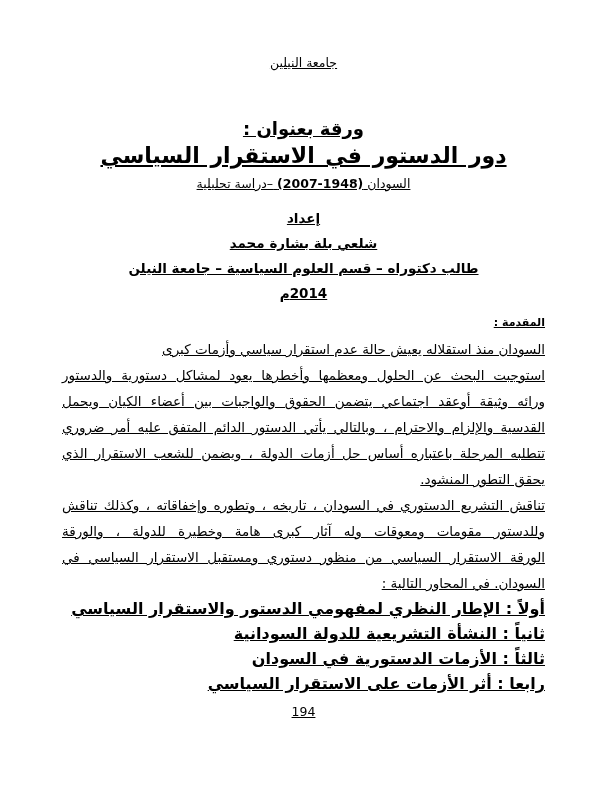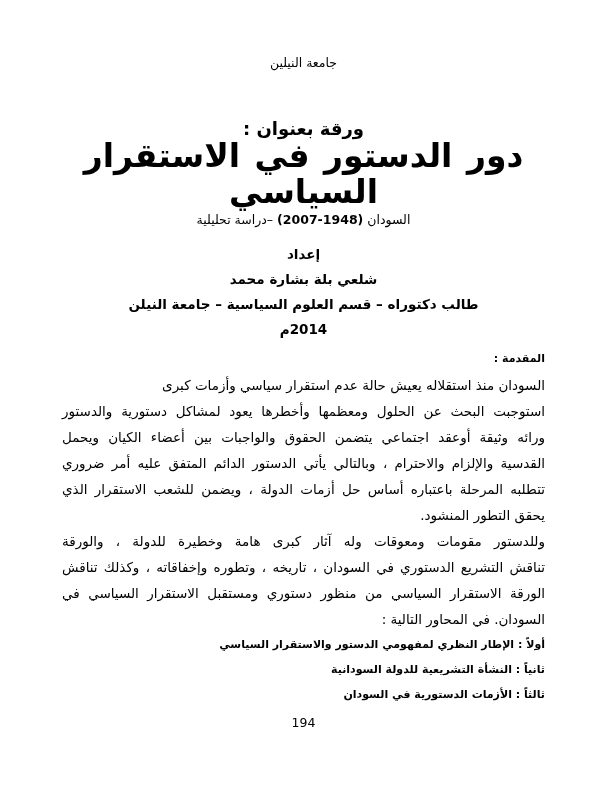--- a/index.html
+++ b/index.html
@@ -13,36 +13,37 @@
     font-family: "DejaVu Sans", sans-serif;
     color: #000000;
     overflow: hidden;
   }
   .page {
     direction: rtl;
     box-sizing: border-box;
     width: 605px;
     height: 785px;
     padding: 55px 60px 0 62px;
+    text-decoration: underline;
   }
   .university {
     text-align: center;
     font-size: 12.5px;
     line-height: 15px;
   }
   .paper-label {
     margin-top: 50px;
     text-align: center;
     font-weight: bold;
     font-size: 18px;
     line-height: 18px;
   }
   .main-title {
     text-align: center;
-    font-size: 33px;
+    font-size: 22px;
     line-height: 36px;
     font-weight: 600;
     word-spacing: 3px;
   }
   .subtitle {
     text-align: center;
     font-size: 12.5px;
     line-height: 19px;
   }
   .subtitle .years {
@@ -69,21 +70,21 @@
   }
   .para-line.just {
     text-align: justify;
     text-align-last: justify;
   }
   .para-line.short {
     text-align: right;
   }
   .section-line {
     font-weight: bold;
-    font-size: 11px;
+    font-size: 16px;
     line-height: 25px;
     text-align: right;
   }
   .page-number {
     margin-top: 8px;
     text-align: center;
     font-size: 12.5px;
     line-height: 16px;
     direction: ltr;
   }
@@ -114,27 +115,28 @@
 
   <div class="intro-heading">المقدمة :</div>
 
   <div id="intro-lines">
       <div class="para-line short">السودان منذ استقلاله يعيش حالة عدم استقرار سياسي وأزمات كبرى</div>
       <div class="para-line just">استوجبت البحث عن الحلول ومعظمها وأخطرها يعود لمشاكل دستورية والدستور</div>
       <div class="para-line just">ورائه وثيقة أوعقد اجتماعي يتضمن الحقوق والواجبات بين أعضاء الكيان ويحمل</div>
       <div class="para-line just">القدسية والإلزام والاحترام ، وبالتالي يأتي الدستور الدائم المتفق عليه أمر ضروري</div>
       <div class="para-line just">تتطلبه المرحلة باعتباره أساس حل أزمات الدولة ، ويضمن للشعب الاستقرار الذي</div>
       <div class="para-line short">يحقق التطور المنشود.</div>
+      <div class="para-line just">تناقش التشريع الدستوري في السودان ، تاريخه ، وتطوره وإخفاقاته ، وكذلك تناقش</div>
       <div class="para-line just">وللدستور مقومات ومعوقات وله آثار كبرى هامة وخطيرة للدولة ، والورقة</div>
-      <div class="para-line just">تناقش التشريع الدستوري في السودان ، تاريخه ، وتطوره وإخفاقاته ، وكذلك تناقش</div>
       <div class="para-line just">الورقة الاستقرار السياسي من منظور دستوري ومستقبل الاستقرار السياسي في</div>
       <div class="para-line short">السودان. في المحاور التالية :</div>
     </div>
 
   <div id="section-list">
       <div class="section-line">أولاً : الإطار النظري لمفهومي الدستور والاستقرار السياسي</div>
       <div class="section-line">ثانياً : النشأة التشريعية للدولة السودانية</div>
       <div class="section-line">ثالثاً : الأزمات الدستورية في السودان</div>
+      <div class="section-line">رابعا : أثر الأزمات على الاستقرار السياسي</div>
     </div>
 
   <div class="page-number">194</div>
 
 </div>
 
 </body></html>

